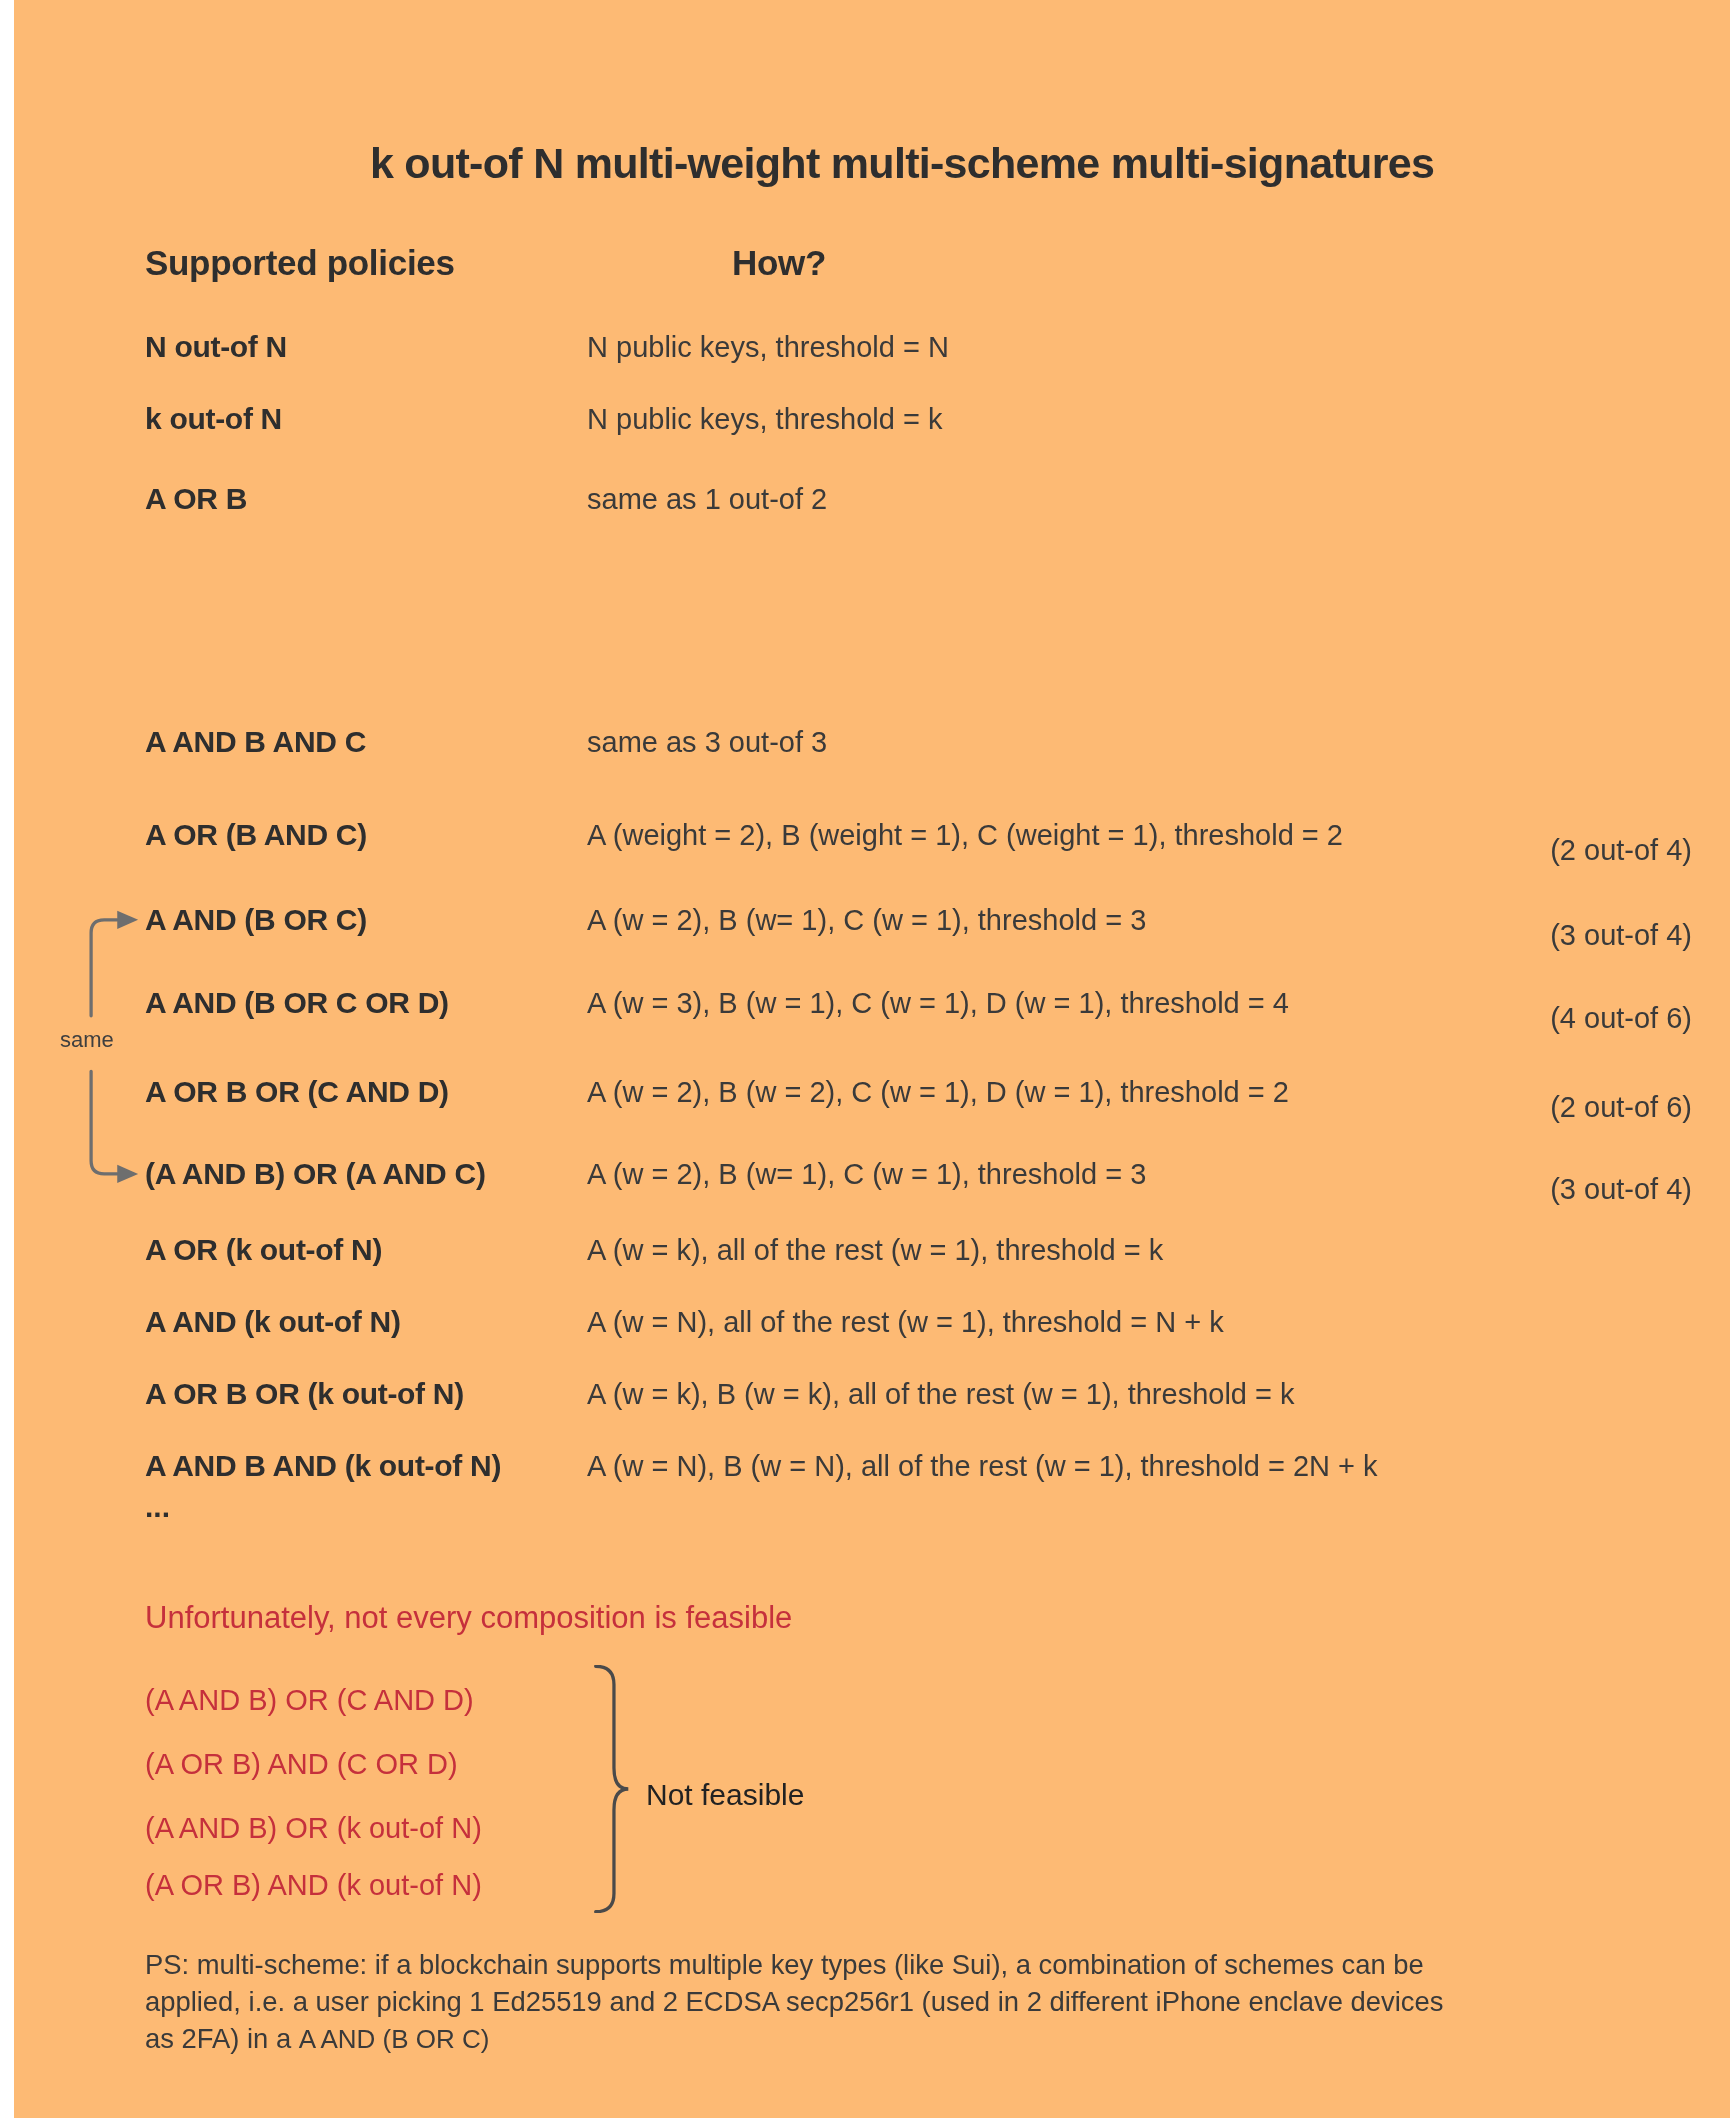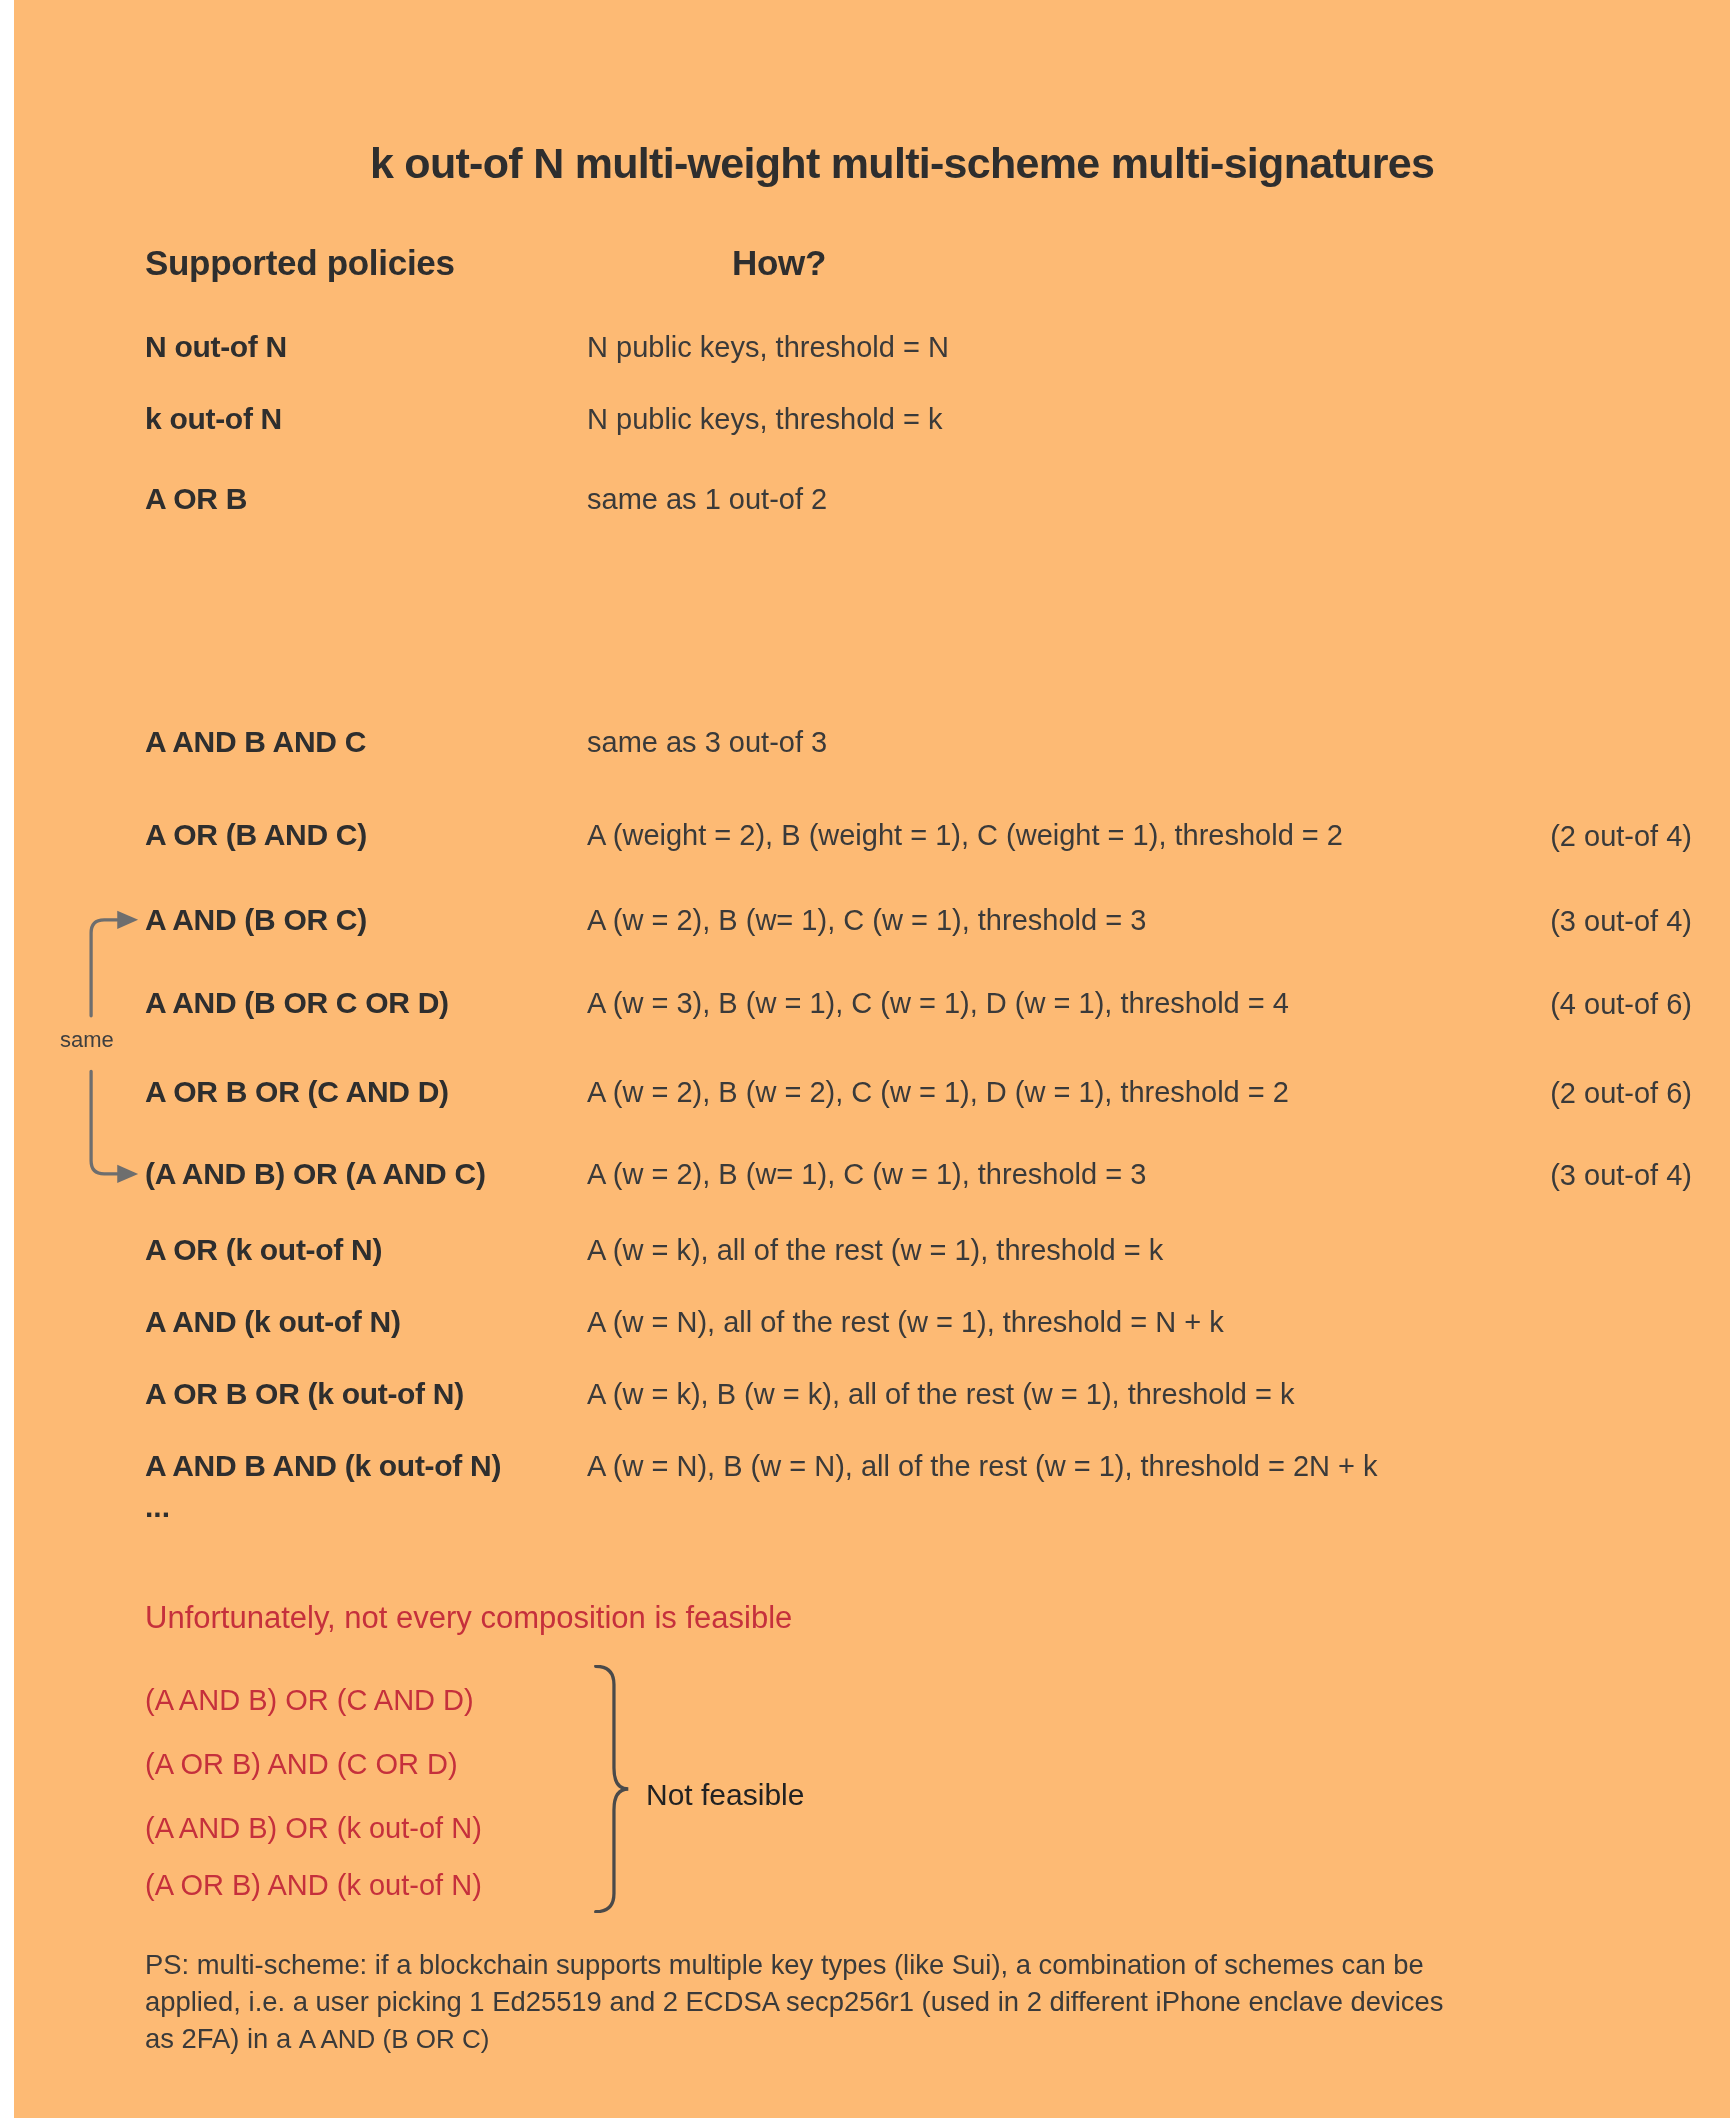--- a/index.html
+++ b/index.html
@@ -42,21 +42,21 @@
   .policy{
     position:absolute;left:131px;top:0;
     font-size:30px;font-weight:bold;letter-spacing:-0.3px;
     color:var(--heading);white-space:nowrap;
   }
   .how{
     position:absolute;left:573px;top:1.3px;
     font-size:29px;color:var(--text);white-space:nowrap;
   }
   .note{
-    position:absolute;right:52px;top:2px;
+    position:absolute;right:52px;top:16px;
     font-size:29px;color:var(--text);text-align:center;white-space:nowrap;
   }
   .ellipsis{
     position:absolute;left:131px;top:1490px;
     font-size:30px;font-weight:bold;color:var(--heading);
   }
   .same-svg{position:absolute;left:39px;top:895px;}
   .same-label{
     position:absolute;left:46px;top:1027px;
     font-size:22px;color:#3f3f3f;

